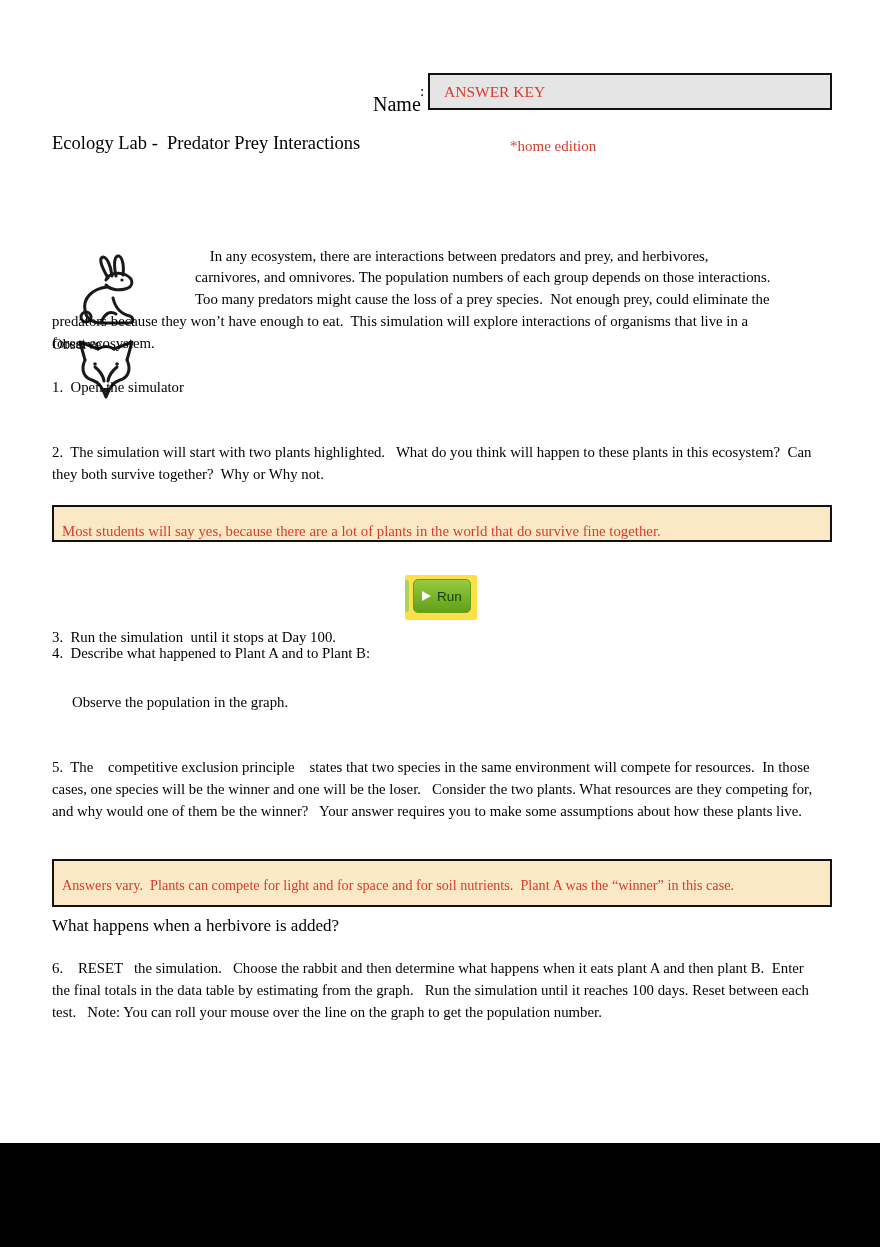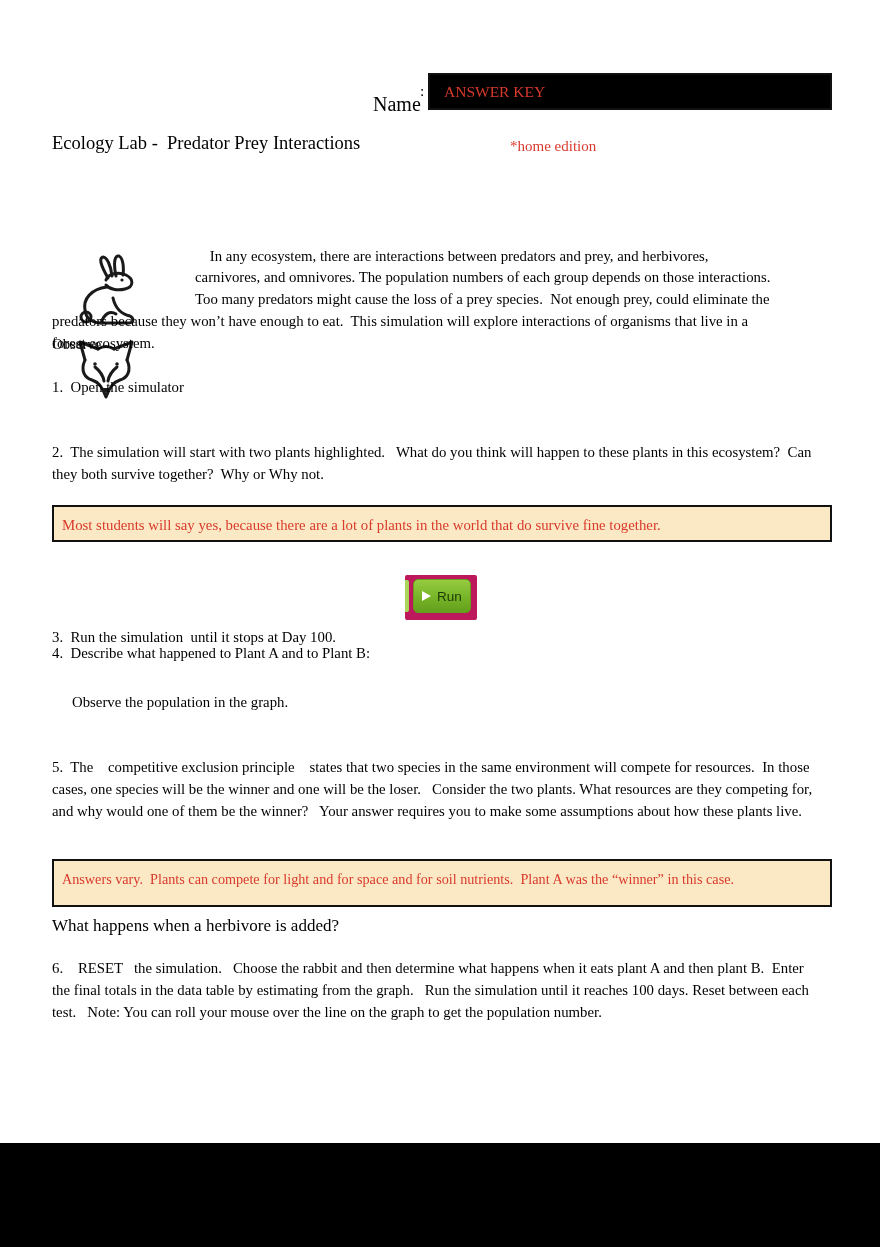--- a/index.html
+++ b/index.html
@@ -8,54 +8,54 @@
     position:relative; width:880px; height:1247px; background:#ffffff;
     font-family:"Liberation Serif", serif; color:#000; overflow:hidden;
   }
   .abs { position:absolute; }
   .body-text { font-size:14.8px; line-height:21.8px; white-space:pre-wrap; }
 
   .name-label { top:93px; left:373px; font-size:20px; }
   .name-colon { top:82px; left:420px; font-size:15.5px; }
   .name-box {
     top:73px; left:428px; width:404px; height:37px;
-    background:#000000; border:2px solid #111;
+    background:#e5e5e5; border:2px solid #111;
     color:#d93a2c; font-size:15.5px; padding:8px 0 0 14px;
   }
 
   .page-title { top:133px; left:52px; font-size:18.5px; white-space:pre; }
   .edition-note { top:138px; left:510px; font-size:15px; color:#d93a2c; }
 
   .intro { top:202px; left:52px; width:720px; }
   .intro-icons { float:left; width:143px; height:86px; }
   .intro-icons svg { display:inline-block; vertical-align:top; }
   .rabbit-svg { margin:8px 4px 0 4px; }
   .wolf-svg { margin:10px 0 0 2px; }
 
   .process-heading { top:334px; left:52px; }
   .step-1 { top:377px; left:52px; width:775px; }
   .step-1-note { top:399px; left:52px; width:775px; }
   .step-2 { top:442px; left:52px; width:762px; }
 
   .answer-box {
     left:52px; width:780px; height:37px;
     background:#fbe9c5; border:2px solid #111;
-    color:#d93a2c; font-size:14.8px; padding:10px 0 0 8px;
+    color:#d93a2c; font-size:14.8px; padding:16px 0 0 8px;
     white-space:pre-wrap; overflow:hidden;
   }
   .answer-1 { top:505px; }
   .answer-2 { top:680px; }
   .answer-3 { top:859px; height:48px; font-size:14.2px; }
 
   .step-3 { top:583px; left:52px; width:360px; }
   .step-3 .indent { padding-left:20px; }
 
   .run-image {
     top:575px; left:405px; width:72px; height:45px;
-    background:#be185d; border-radius:2px;
+    background:#fde047; border-radius:2px;
   }
   .run-sliver {
     position:absolute; left:0; top:5px; width:4px; height:32px;
     background:#a9d65a; border-radius:0 2px 2px 0;
   }
   .run-button {
     position:absolute; left:8px; top:4px; width:58px; height:34px;
     border-radius:5px; border:1px solid #639e1c;
     background:linear-gradient(#97cb41, #76b427 55%, #649f1c);
     display:flex; align-items:center; justify-content:center; gap:6px;

